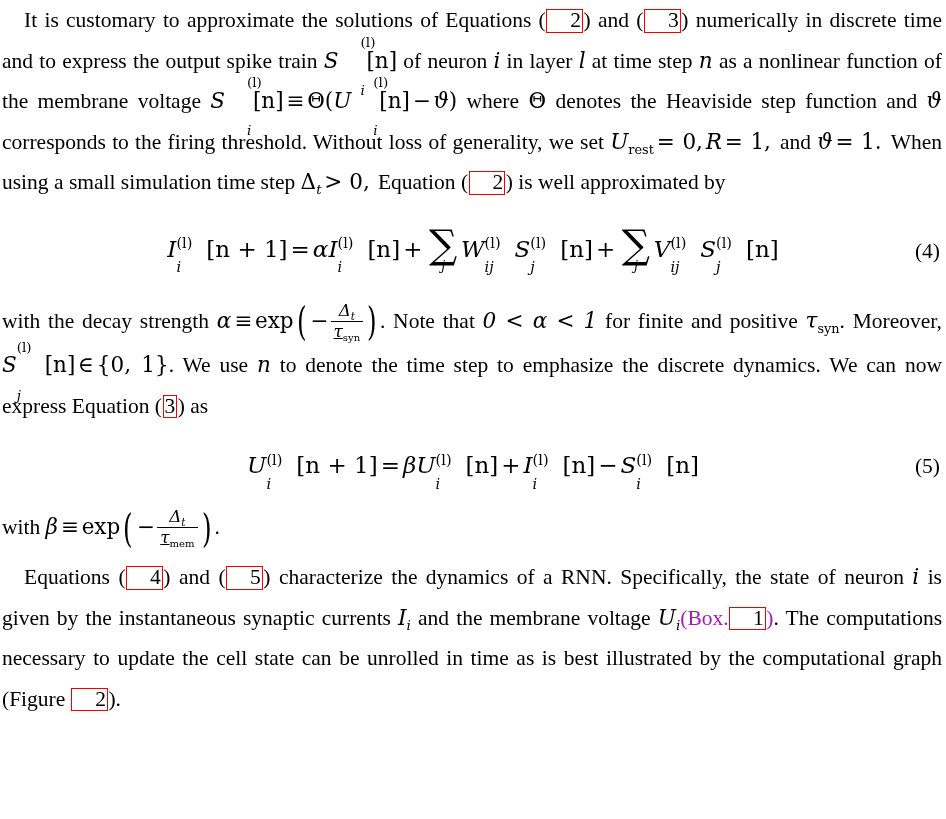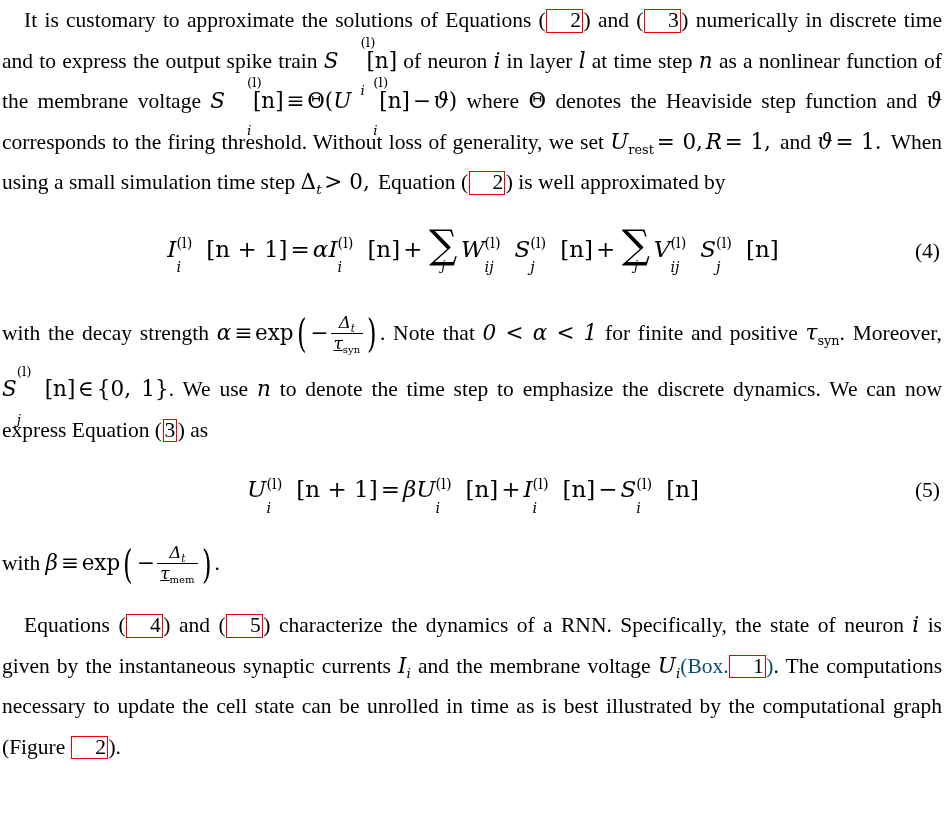--- a/index.html
+++ b/index.html
@@ -86,21 +86,21 @@
 
   
   .ref {
     border: 1.6px solid #ee0000;
     padding: 0 1px;
     line-height: 1;
     display: inline-block;
     margin: 0 0.5px;
     font-style: normal;
   }
-  .linktext { color: #0c4a6e; }
+  .linktext { color: #a21caf; }
 
   
   .eqrow {
     position: relative;
     width: 100%;
     text-align: center;
     font-size: 23px;
   }
   .eqbody {
     display: inline-block;
@@ -141,21 +141,21 @@
     margin-top: .08em;
   }
 
   
   .frac {
     display: inline-block;
     vertical-align: middle;
     text-align: center;
     font-size: 0.78em;
     line-height: 1.05;
-    margin: 16px .08em;
+    margin: 4px .08em;
     position: relative;
     top: -0.06em;
   }
   .frac .num {
     display: block;
     padding: 0 .18em 1px .18em;
     border-bottom: 1.2px solid #000;
     font-style: italic;
   }
   .frac .den {

